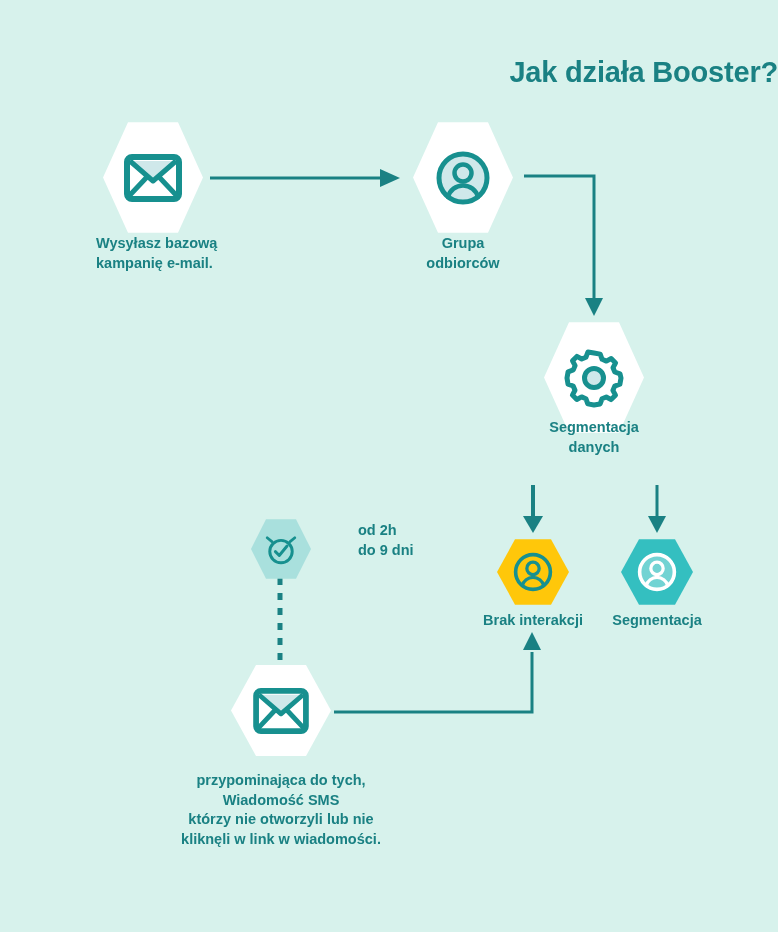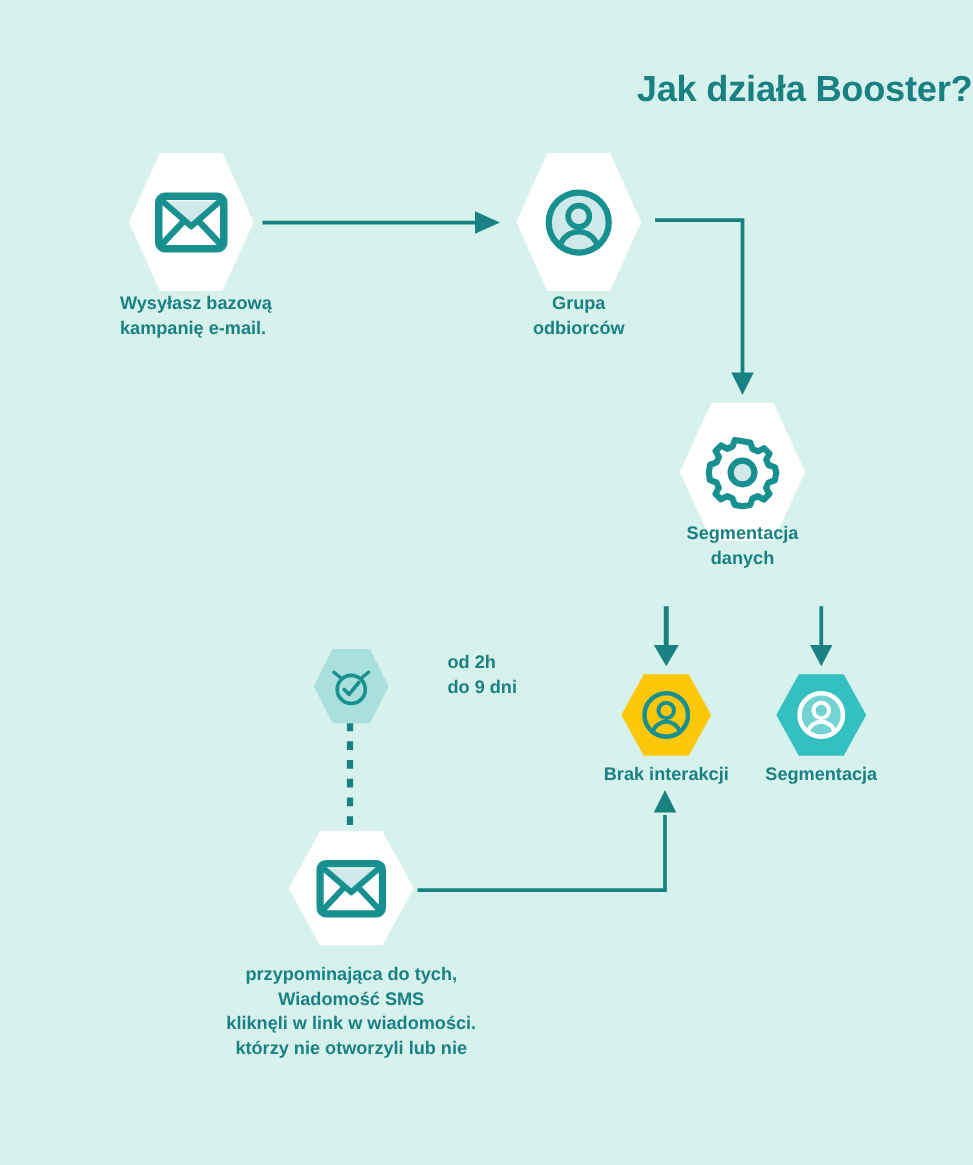--- a/index.html
+++ b/index.html
@@ -214,18 +214,18 @@
           <rect x="3" y="3" width="52" height="42" rx="5" ry="5" fill="#ffffff" stroke="#17908f" stroke-width="6"></rect>
           <path d="M6 7 L29 27 L52 7 Z" fill="#cfe8ea"></path>
           <path d="M6 7 L29 27 L52 7" fill="none" stroke="#17908f" stroke-width="5" stroke-linejoin="round"></path>
           <path d="M6 41 L22 24 M52 41 L36 24" fill="none" stroke="#17908f" stroke-width="5" stroke-linecap="round"></path>
         </svg>
       </span>
     </div>
     <div class="caption center" style="left:131px; top:771px; width:300px;">
       <div>przypominająca do tych,</div>
       <div>Wiadomość SMS</div>
+      <div>którzy nie otworzyli lub nie</div>
       <div>kliknęli w link w wiadomości.</div>
-      <div>którzy nie otworzyli lub nie</div>
     </div>
   </div>
 
 </div>
 
 </body></html>

